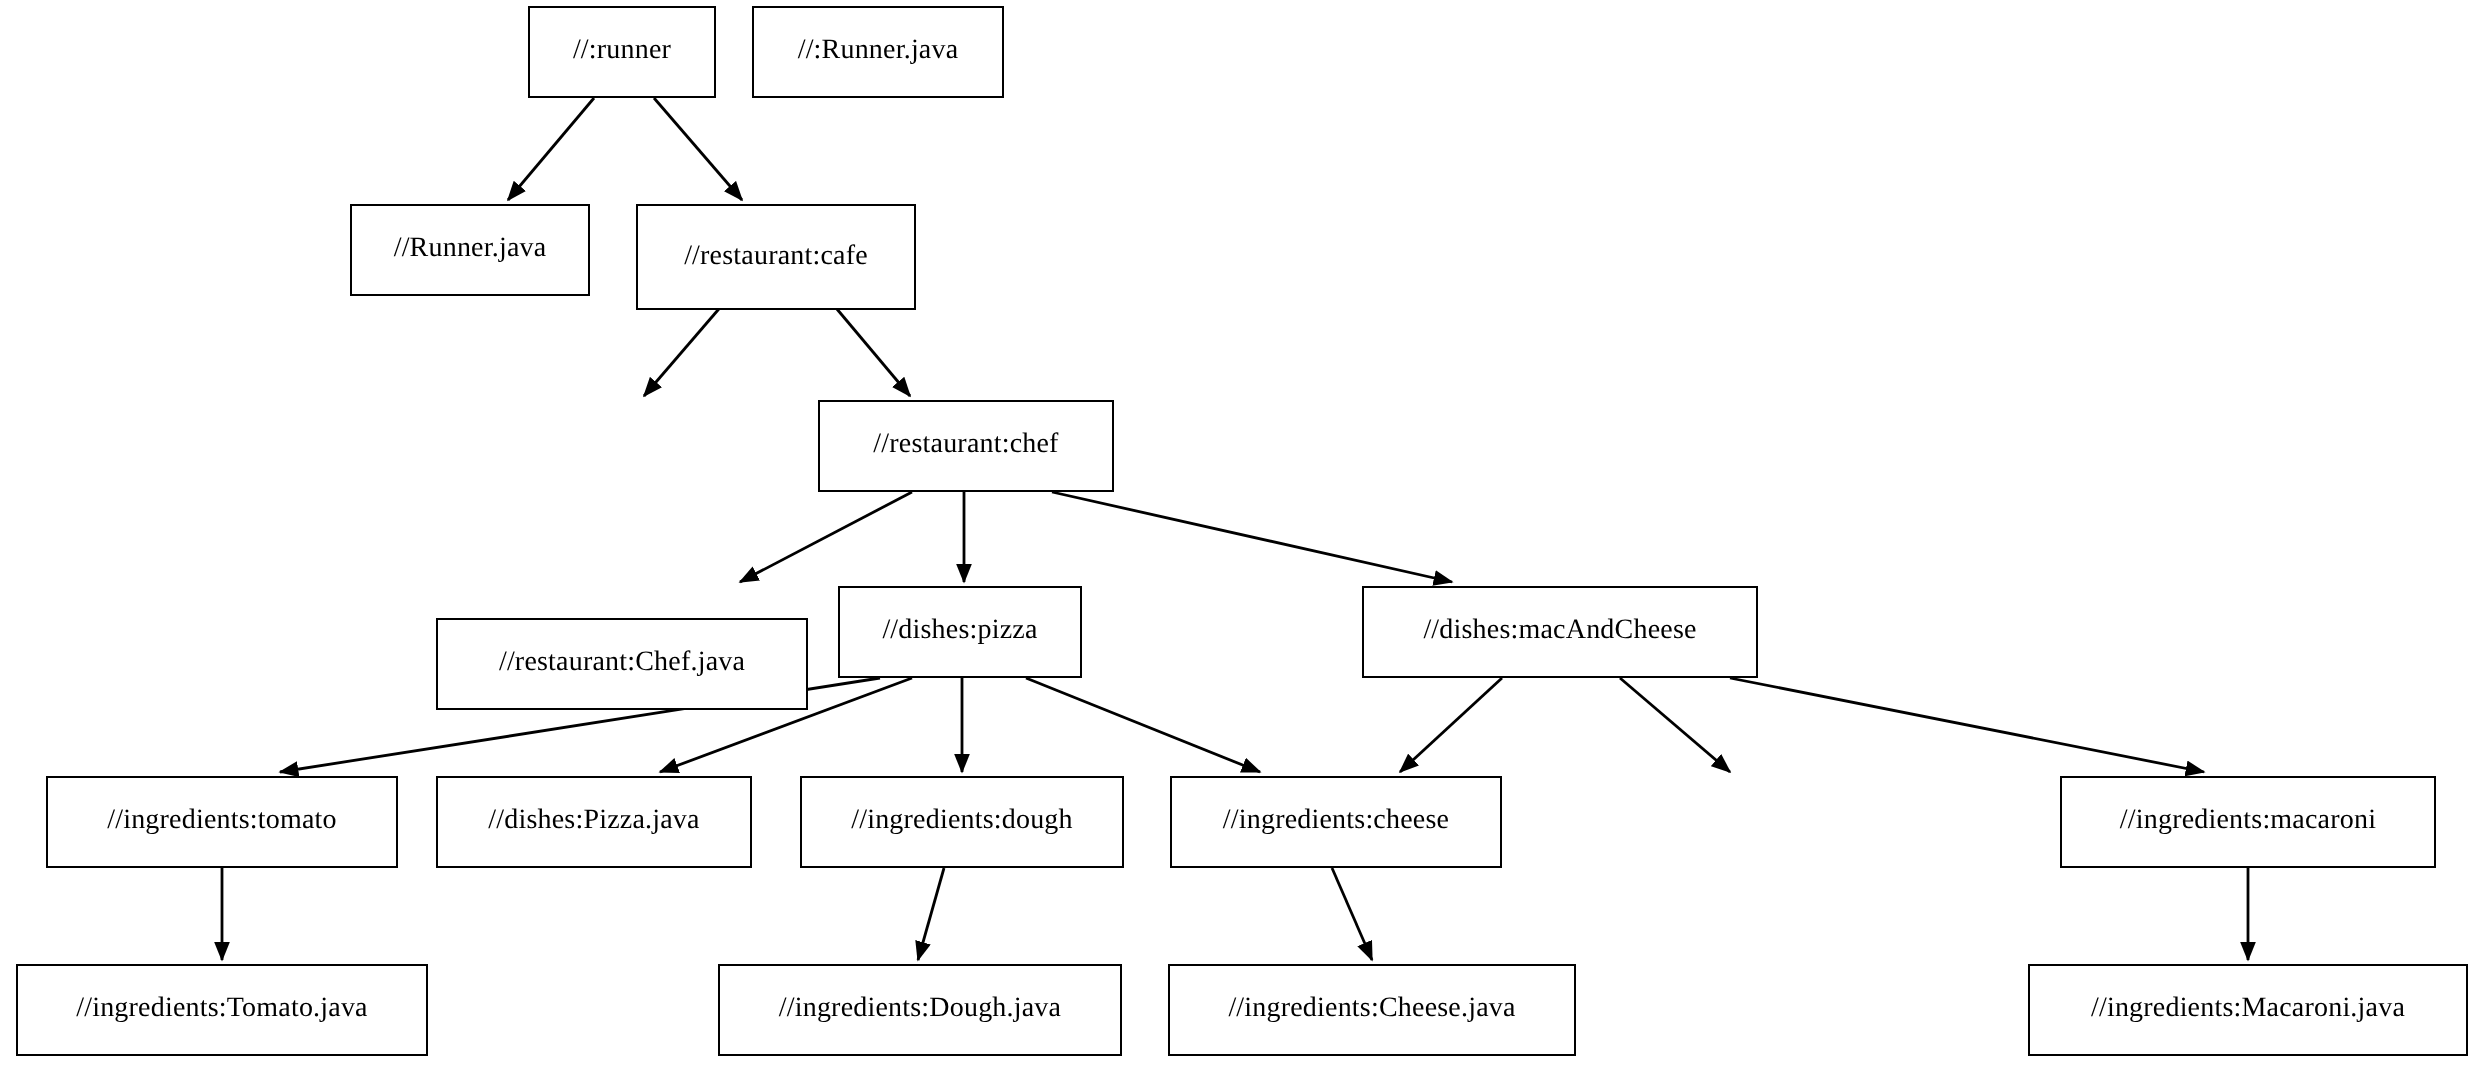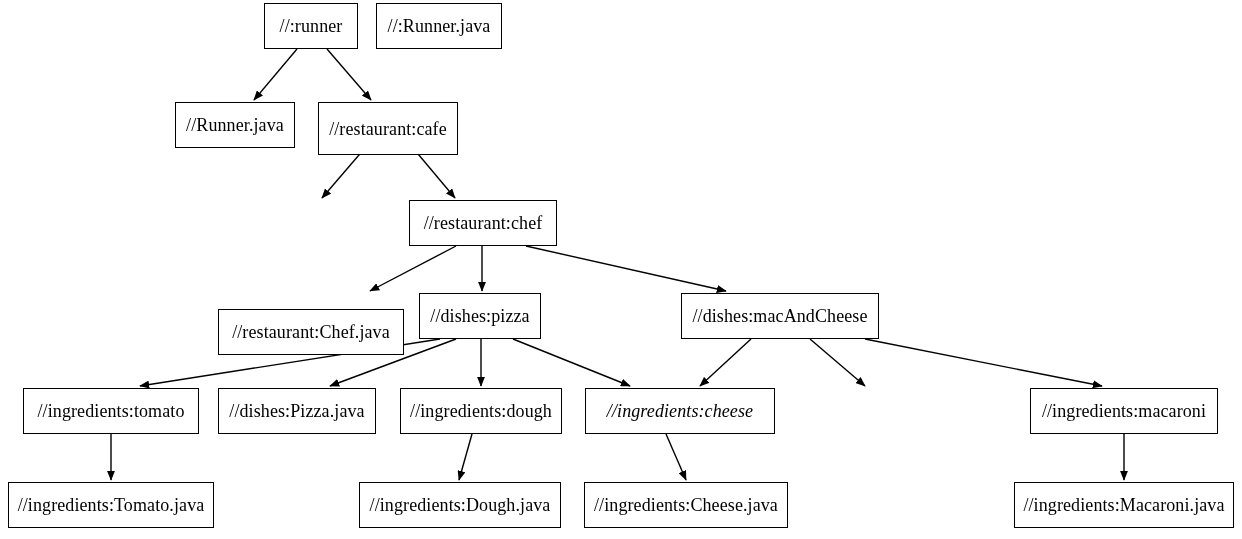--- a/index.html
+++ b/index.html
@@ -36,21 +36,21 @@
     border: 1px solid #000000;
     background: #ffffff;
     display: flex;
     align-items: center;
     justify-content: center;
     color: #000000;
     white-space: nowrap;
   }
   .graph-node .node-label {
     font-family: "Liberation Serif", "DejaVu Serif", serif;
-    font-size: 18px;
+    font-size: 14px;
     line-height: 1;
     letter-spacing: 0.1px;
     color: #000000;
   }
 </style>
 </head>
 <body>
 
 <div id="graph-canvas">
   <svg id="edge-layer" viewBox="0 0 1242 539" width="1242" height="539" xmlns="http://www.w3.org/2000/svg">
@@ -108,21 +108,21 @@
       </div>
       <div class="graph-node" style="left: 681px; top: 293px; width: 198px; height: 46px; border-color: rgb(0, 0, 0); background: rgb(255, 255, 255);">
         <span class="node-label" style="color: rgb(0, 0, 0);">//dishes:macAndCheese</span>
       </div>
       <div class="graph-node" style="left: 218px; top: 388px; width: 158px; height: 46px; border-color: rgb(0, 0, 0); background: rgb(255, 255, 255);">
         <span class="node-label" style="color: rgb(0, 0, 0);">//dishes:Pizza.java</span>
       </div>
       <div class="graph-node" style="left: 400px; top: 388px; width: 162px; height: 46px; border-color: rgb(0, 0, 0); background: rgb(255, 255, 255);">
         <span class="node-label" style="color: rgb(0, 0, 0);">//ingredients:dough</span>
       </div>
-      <div class="graph-node" style="left: 585px; top: 388px; width: 190px; height: 46px; border-color: rgb(0, 0, 0); background: rgb(255, 255, 255); font-style: italic;">
+      <div class="graph-node" style="left: 585px; top: 388px; width: 166px; height: 46px; border-color: rgb(0, 0, 0); background: rgb(255, 255, 255);">
         <span class="node-label" style="color: rgb(0, 0, 0);">//ingredients:cheese</span>
       </div>
       <div class="graph-node" style="left: 1030px; top: 388px; width: 188px; height: 46px; border-color: rgb(0, 0, 0); background: rgb(255, 255, 255);">
         <span class="node-label" style="color: rgb(0, 0, 0);">//ingredients:macaroni</span>
       </div>
       <div class="graph-node" style="left: 8px; top: 482px; width: 206px; height: 46px; border-color: rgb(0, 0, 0); background: rgb(255, 255, 255);">
         <span class="node-label" style="color: rgb(0, 0, 0);">//ingredients:Tomato.java</span>
       </div>
       <div class="graph-node" style="left: 359px; top: 482px; width: 202px; height: 46px; border-color: rgb(0, 0, 0); background: rgb(255, 255, 255);">
         <span class="node-label" style="color: rgb(0, 0, 0);">//ingredients:Dough.java</span>

